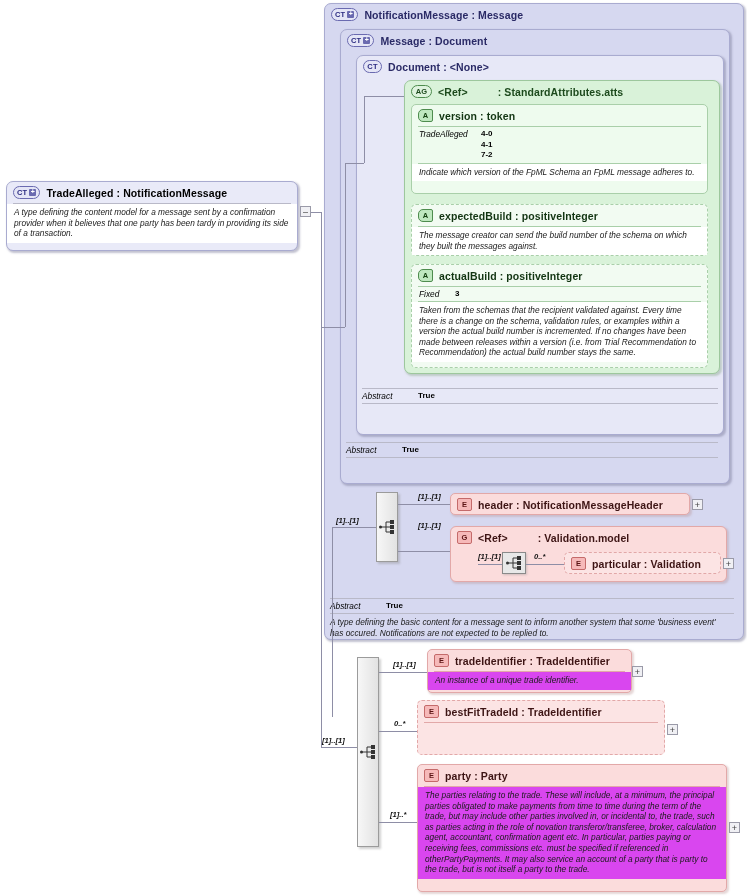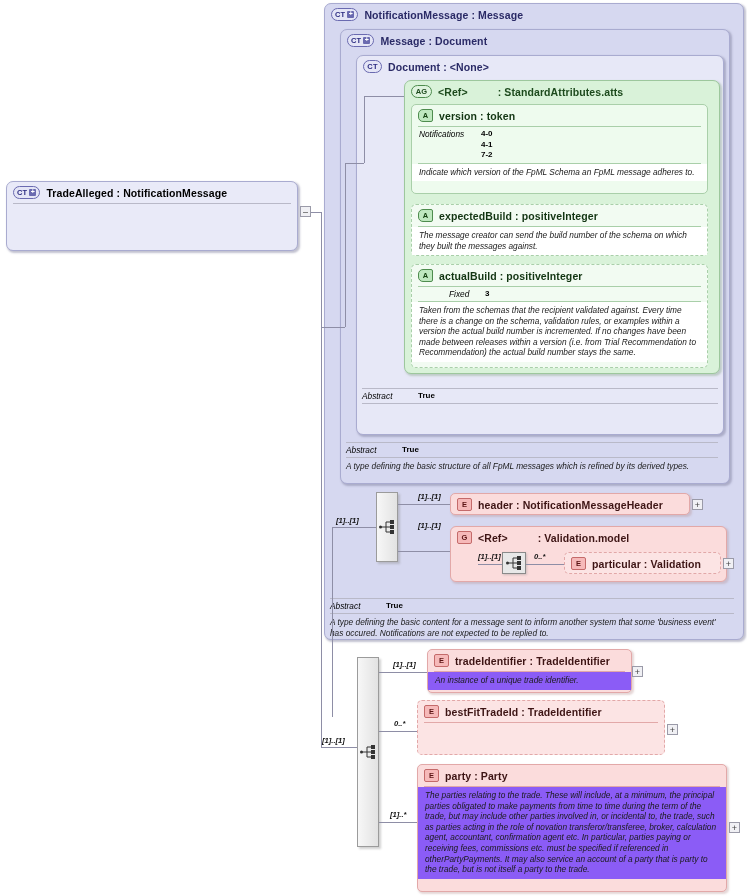--- a/index.html
+++ b/index.html
@@ -73,21 +73,21 @@
   
   .el {
     background:#fbdcdc;
     border:1px solid #e2a8a8;
     border-radius:5px;
     box-shadow:1.5px 1.5px 2px rgba(180,140,140,.35);
   }
   .el.dashed { border-style:dashed; background:#fce4e4; box-shadow:none; }
   .el .box-title { color:#3d1414; }
   .el .sep { background:#e2a8a8; }
-  .el .docp { background:#8b5cf6; }
+  .el .docp { background:#d946ef; }
 
   
   .grp {
     background:#fbdcdc;
     border:1px solid #e2a8a8;
     border-radius:6px;
     box-shadow:1.5px 1.5px 2px rgba(180,140,140,.35);
   }
   .grp .box-title { color:#3d1414; }
 
@@ -196,21 +196,21 @@
   </div>
 </div>
 
 <div class="box attr" style="left:411px; top:104px; width:297px; height:90px;">
   <div class="box-title">
     <span class="badge b-a">A</span>
     <span class="nm">version   : token</span>
   </div>
   <div class="sep"></div>
   <div class="prop">
-    <span class="k">Notifications</span>
+    <span class="k">TradeAlleged</span>
     <span class="vlist">
       <span>4-0</span><br>
       <span>4-1</span><br>
       <span>7-2</span>
     </span>
   </div>
   <div class="sep"></div>
   <div class="doc docbg">Indicate which version of the FpML Schema an FpML message adheres to.</div>
 </div>
 
@@ -223,21 +223,21 @@
   <div class="doc docbg">The message creator can send the build number of the schema on which they built the messages against.</div>
 </div>
 
 <div class="box attr dashed" style="left:411px; top:264px; width:297px; height:104px;">
   <div class="box-title">
     <span class="badge b-a">A</span>
     <span class="nm">actualBuild : positiveInteger</span>
   </div>
   <div class="sep"></div>
   <div class="prop">
-    <span class="k" style="min-width:26px;margin-left:30px;">Fixed</span>
+    <span class="k" style="min-width:26px;">Fixed</span>
     <span class="v">3</span>
   </div>
   <div class="sep"></div>
   <div class="doc docbg">Taken from the schemas that the recipient validated against. Every time there is a change on the schema, validation rules, or examples within a version the actual build number is incremented. If no changes have been made between releases within a version (i.e. from Trial Recommendation to Recommendation) the actual build number stays the same.</div>
 </div>
 
 <div style="position:absolute; left:362px; top:388px; width:356px;">
   <div class="sep" style="margin:0;"></div>
   <div class="prop" style="padding-left:0;">
     <span class="k" style="min-width:46px;">Abstract</span>
@@ -246,21 +246,20 @@
   <div class="sep" style="margin:0;"></div>
 </div>
 
 <div style="position:absolute; left:346px; top:442px; width:372px;">
   <div class="sep" style="margin:0;"></div>
   <div class="prop" style="padding-left:0;">
     <span class="k" style="min-width:46px;">Abstract</span>
     <span class="v">True</span>
   </div>
   <div class="sep" style="margin:0;"></div>
-  <div class="doc" style="padding-left:0;">A type defining the basic structure of all FpML messages which is refined by its derived types.</div>
 </div>
 
 <div class="ln lnh" style="left:332px; top:527px; width:44px;"></div>
 <div class="seqbox" style="left:376px; top:492px; width:22px; height:70px;">
   <svg width="16" height="14" viewBox="0 0 16 14">
     <circle cx="1.5" cy="7" r="1.5" fill="#333"></circle>
     <line x1="1.5" y1="7" x2="7" y2="7" stroke="#333" stroke-width="1"></line>
     <line x1="7" y1="2" x2="7" y2="12" stroke="#333" stroke-width="1"></line>
     <line x1="7" y1="2" x2="11" y2="2" stroke="#333" stroke-width="1"></line>
     <line x1="7" y1="7" x2="11" y2="7" stroke="#333" stroke-width="1"></line>
@@ -330,20 +329,21 @@
   <div class="sep" style="margin:0;"></div>
   <div class="doc" style="padding-left:0;">A type defining the basic content for a message sent to inform another system that some 'business event' has occured. Notifications are not expected to be replied to.</div>
 </div>
 
 <div class="box ct-root" style="left:6px; top:181px; width:292px; height:70px;">
   <div class="box-title">
     <span class="badge b-ct">CT<span class="plus">+</span></span>
     <span class="nm">TradeAlleged : NotificationMessage</span>
   </div>
   <div class="sep"></div>
+  <div class="doc docwhite">A type defining the content model for a message sent by a confirmation provider when it believes that one party has been tardy in providing its side of a transaction.</div>
 </div>
 <div class="tgl minus" style="left:300px; top:206px;"></div>
 
 <div class="ln lnh" style="left:311px; top:212px; width:10px;"></div>
 <div class="ln lnv" style="left:321px; top:212px; height:535px;"></div>
 <div class="ln lnh" style="left:321px; top:327px; width:24px;"></div>
 <div class="ln lnv" style="left:345px; top:163px; height:164px;"></div>
 <div class="ln lnh" style="left:345px; top:163px; width:19px;"></div>
 <div class="ln lnv" style="left:364px; top:96px; height:67px;"></div>
 <div class="ln lnh" style="left:364px; top:96px; width:40px;"></div>

